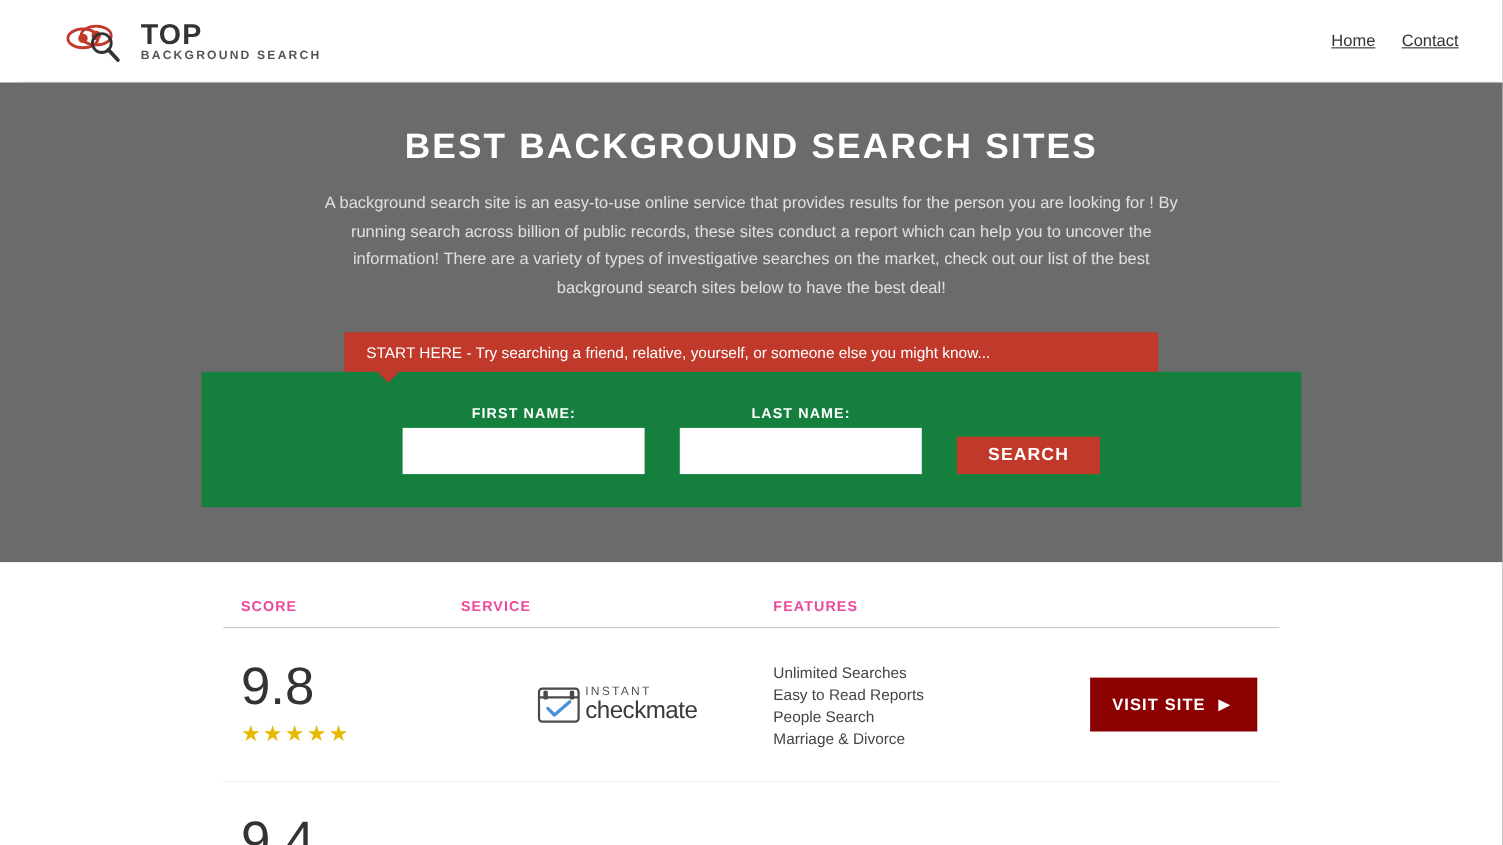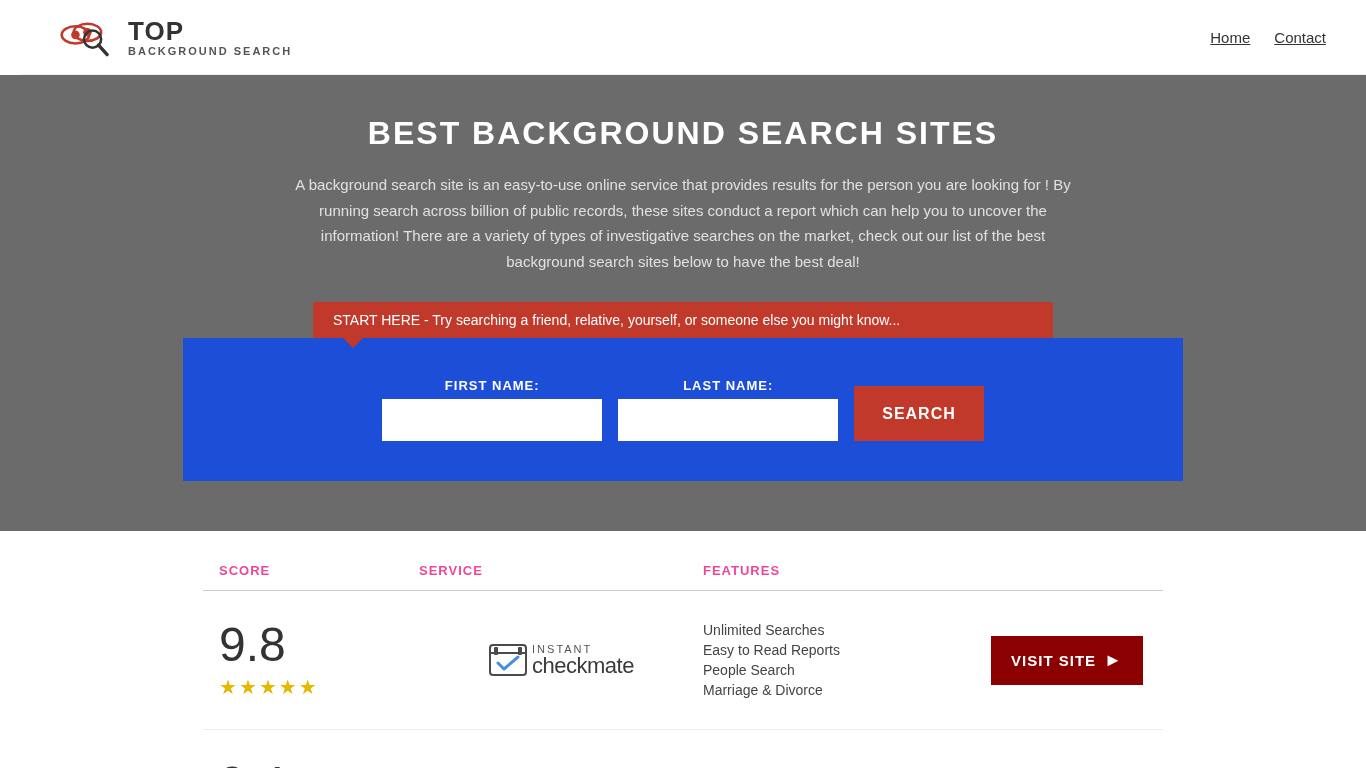--- a/index.html
+++ b/index.html
@@ -86,27 +86,27 @@
     .search-callout::after {
       content: '';
       position: absolute;
       bottom: -10px;
       left: 30px;
       border-left: 10px solid transparent;
       border-right: 10px solid transparent;
       border-top: 10px solid #c0392b;
     }
     .search-box {
-      background: #1d4ed8;
+      background: #15803d;
       max-width: 1000px;
       margin: 0 auto;
-      padding: 40px 40px;
+      padding: 30px 40px;
       display: flex;
       align-items: flex-end;
-      gap: 16px;
+      gap: 32px;
       justify-content: center;
     }
     .field-group {
       display: flex;
       flex-direction: column;
       gap: 6px;
     }
     .field-group label {
       color: #fff;
       font-size: 13px;
@@ -119,21 +119,21 @@
       border: none;
       background: #fff;
       padding: 0 10px;
       font-size: 14px;
     }
     .search-btn {
       background: #c0392b;
       color: #fff;
       border: none;
       padding: 0 28px;
-      height: 55px;
+      height: 34px;
       font-size: 16px;
       font-weight: 700;
       letter-spacing: 1px;
       cursor: pointer;
     }
 
     
     .results-section {
       max-width: 1000px;
       margin: 0 auto;

